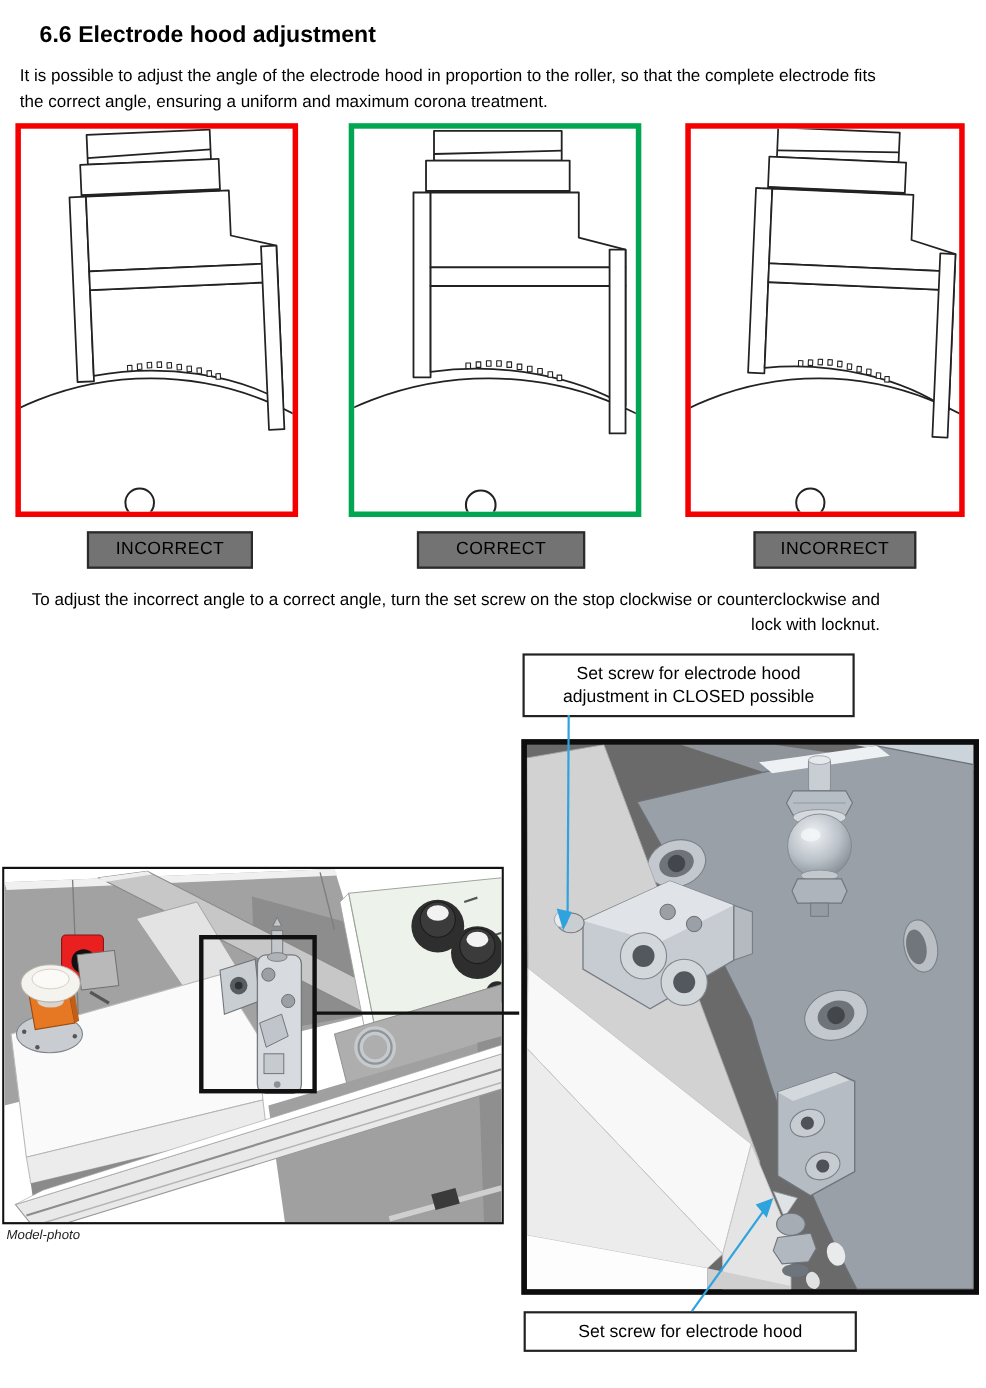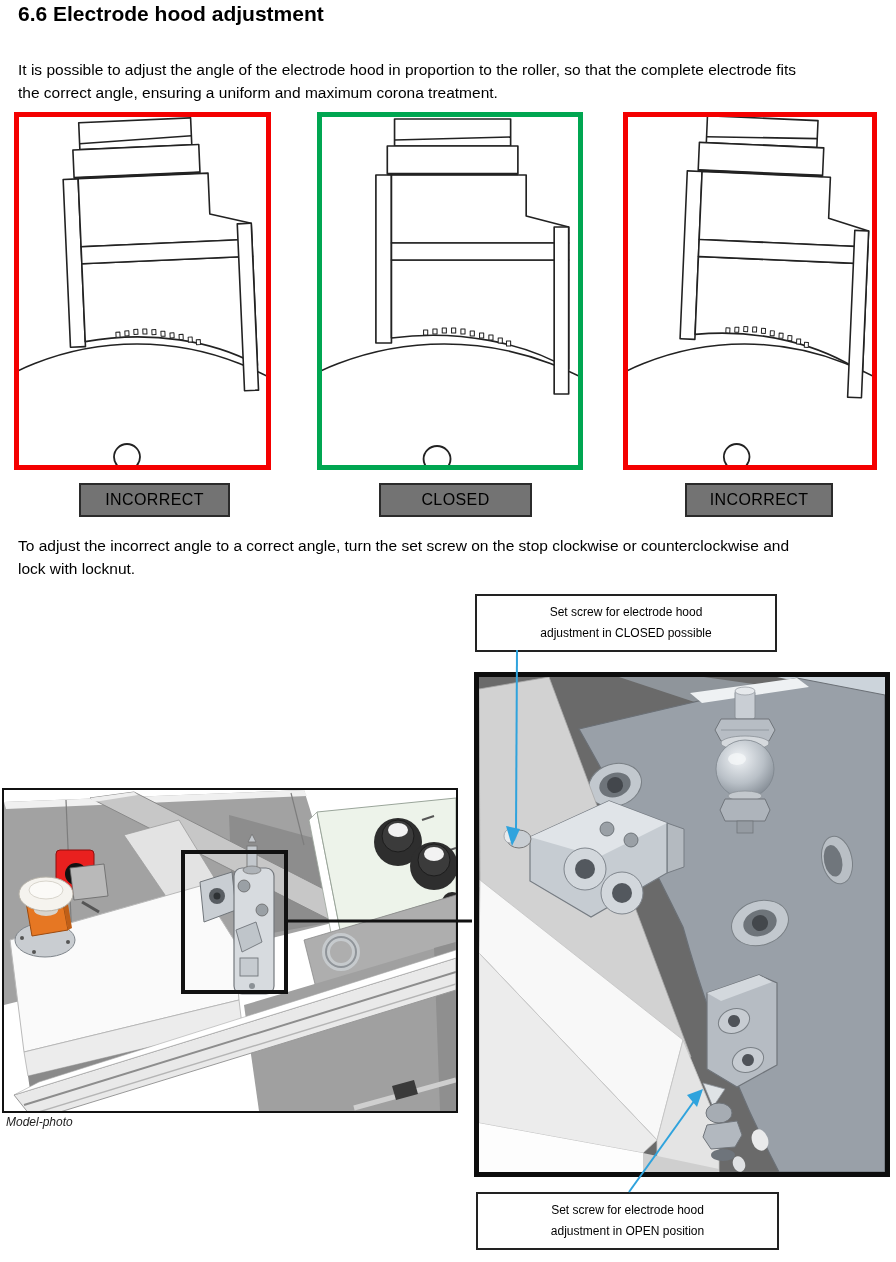--- a/index.html
+++ b/index.html
@@ -1,38 +1,38 @@
 <!DOCTYPE html>
 <html><head>
 <meta charset="utf-8">
 <style>
   html,body{margin:0;padding:0;background:#fff;}
   .page{position:relative;width:896px;height:1262px;background:#fff;overflow:hidden;
         font-family:"Liberation Sans", sans-serif;color:#000;}
-  h1.heading{position:absolute;left:18px;top:2px;margin:0;font-size:21px;font-weight:bold;}
+  h1.heading{position:absolute;left:18px;top:2px;margin:18px;font-size:21px;font-weight:bold;}
   p.body-text{position:absolute;left:18px;margin:0;font-size:15.5px;line-height:23px;max-width:782px;}
   p.intro{top:58px;}
-  p.adjust{top:534px;}
+  p.adjust{top:534px;text-align:right;}
 
   .frame{position:absolute;top:112px;height:348px;background:#fff;}
   .frame svg{display:block;width:100%;height:100%;}
   .frame--red{border:5px solid #f40000;}
   .frame--green{border:5px solid #00a651;}
   .frame1{left:14px;width:247px;}
   .frame2{left:317px;width:256px;}
   .frame3{left:623px;width:244px;}
 
   .label-box{position:absolute;top:483px;height:30px;border:2px solid #2b2b2b;background:#737373;
              display:flex;align-items:center;justify-content:center;font-size:16px;letter-spacing:.4px;}
   .label1{left:79px;width:147px;}
   .label2{left:379px;width:149px;}
   .label3{left:685px;width:144px;}
 
   .callout{position:absolute;border:2px solid #222;background:#fff;text-align:center;
-           font-size:12px;line-height:21px;padding:6px 2px;}
+           font-size:16px;line-height:21px;padding:6px 2px;}
   .callout-top{left:475px;top:594px;width:294px;}
   .callout-bottom{left:476px;top:1192px;width:295px;}
 
   .model-photo{position:absolute;left:2px;top:788px;width:452px;height:321px;border:2px solid #111;background:#fff;}
   .model-photo svg{display:block;width:100%;height:100%;}
   .caption{position:absolute;left:6px;top:1115px;font-size:12px;font-style:italic;color:#222;}
 
   .detail-image{position:absolute;left:474px;top:672px;width:406px;height:495px;border:5px solid #0d0d0d;background:#6a6a6a;}
   .detail-image svg{display:block;width:100%;height:100%;}
 
@@ -102,21 +102,21 @@
     <svg viewBox="0 0 247 348" preserveAspectRatio="none">
       <use href="#roller-shape"></use>
       <g transform="rotate(2.5 150 240)">
           <use href="#hood-shape"></use>
         </g>
       <circle cx="110" cy="340" r="13" fill="#fff" stroke="#222" stroke-width="1.8"></circle>
     </svg>
   </div>
 
   <div class="label-box label1">INCORRECT</div>
-  <div class="label-box label2">CLOSED</div>
+  <div class="label-box label2">CORRECT</div>
   <div class="label-box label3">INCORRECT</div>
 
   <p class="body-text adjust">To adjust the incorrect angle to a correct angle, turn the set screw on the stop clockwise or counterclockwise and lock with locknut.</p>
 
   <div class="callout callout-top">
     <div>Set screw for electrode hood</div>
     <div>adjustment in CLOSED possible</div>
   </div>
 
   <div class="model-photo">
@@ -262,21 +262,20 @@
       </g>
       <polygon points="224,406 246,412 234,430" fill="#dfe3e6" stroke="#8d939a" stroke-width="0.8"></polygon>
       <ellipse cx="240" cy="436" rx="13" ry="10" fill="#a6acb3" stroke="#70757b" stroke-width="1"></ellipse>
       <polygon points="228,448 258,444 263,458 256,470 232,472 224,460" fill="#b2b8bf" stroke="#70757b" stroke-width="1"></polygon>
       <ellipse cx="244" cy="478" rx="12" ry="6" fill="#6e747b"></ellipse>
     </svg>
   </div>
 
   <div class="callout callout-bottom">
     <div>Set screw for electrode hood</div>
-    <div>adjustment in OPEN position</div>
   </div>
 
   <svg class="overlay">
     <rect x="183" y="852" width="103" height="140" fill="none" stroke="#111" stroke-width="4"></rect>
     <line x1="286" y1="921" x2="472" y2="921" stroke="#111" stroke-width="3"></line>
     <line x1="517" y1="650" x2="516" y2="830" stroke="#2fa3dd" stroke-width="2"></line>
     <polygon points="512,846 506,826 520,829" fill="#2fa3dd"></polygon>
     <line x1="629" y1="1192" x2="697" y2="1097" stroke="#2fa3dd" stroke-width="2"></line>
     <polygon points="703,1089 687,1095 697,1107" fill="#2fa3dd"></polygon>
   </svg>

